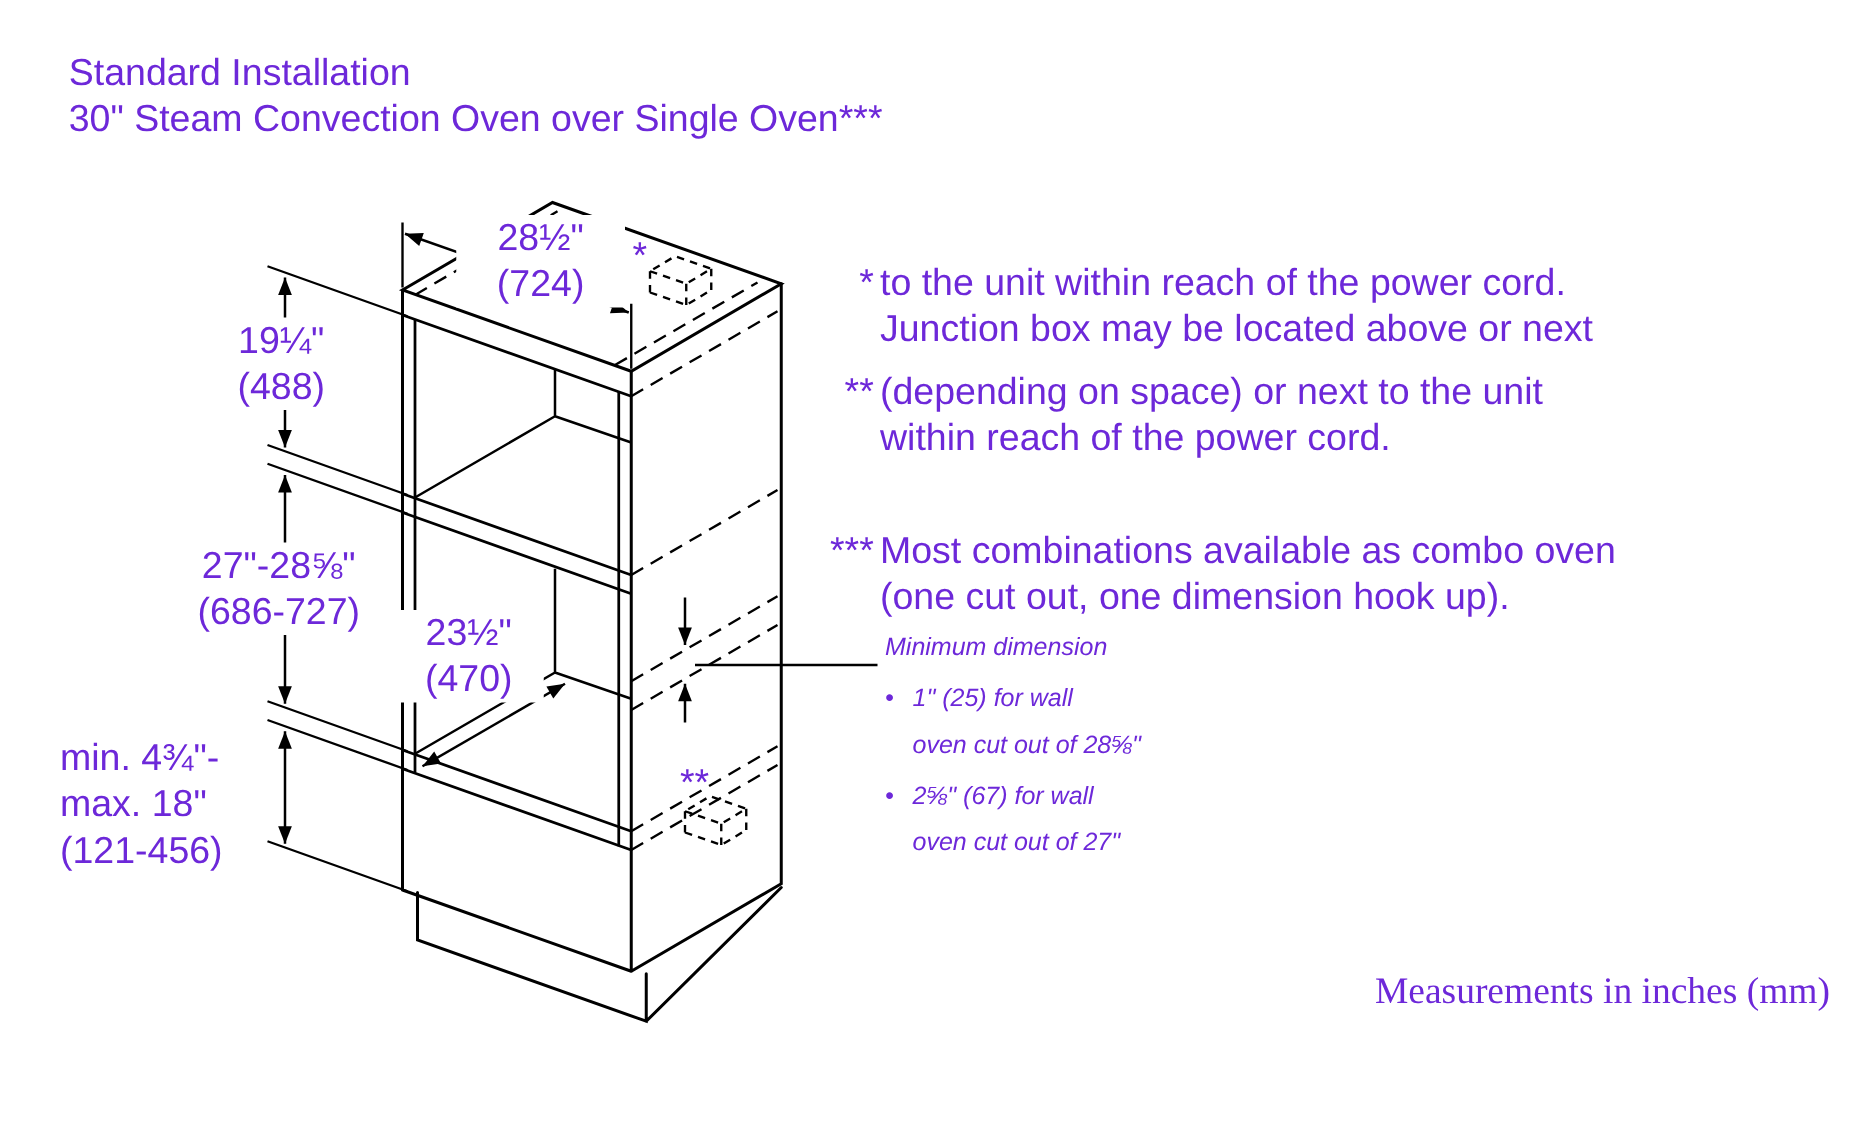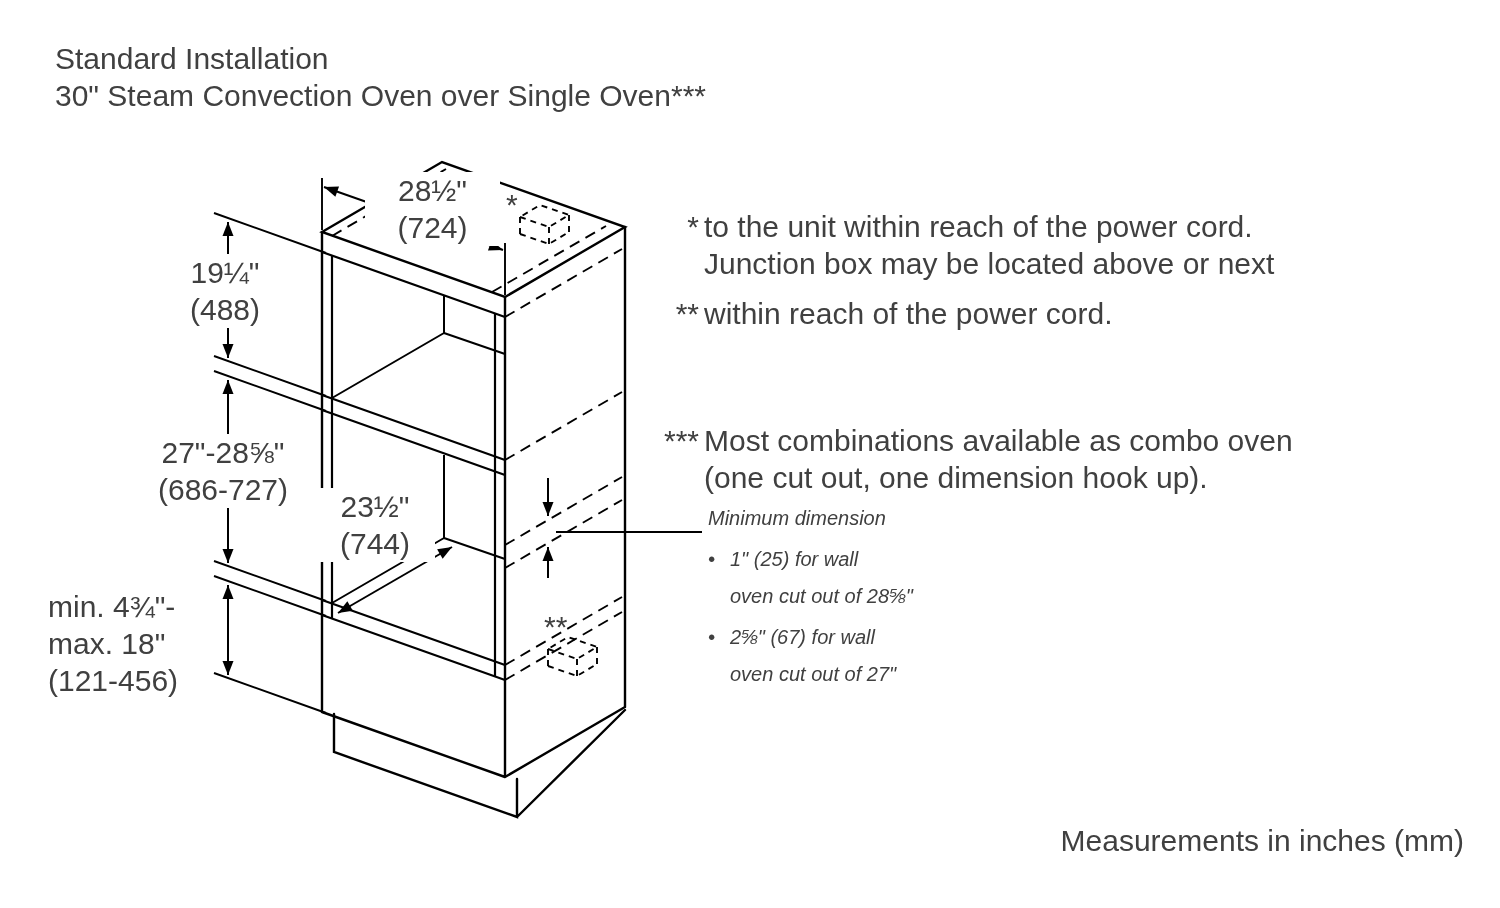--- a/index.html
+++ b/index.html
@@ -1,19 +1,19 @@
 <!DOCTYPE html>
 <html><head>
 <meta charset="utf-8">
 <style>
   * { margin:0; padding:0; box-sizing:border-box; }
   html,body { background:#ffffff; }
   .page {
     position:relative; width:1500px; height:908px; background:#ffffff;
-    font-family:"Liberation Sans","DejaVu Sans",sans-serif; color:#404040;
+    font-family:"Liberation Sans","DejaVu Sans",sans-serif; color:#6d28d9;
     overflow:hidden;
   }
   svg.draw { position:absolute; left:0; top:0; }
   .txt { position:absolute; font-size:30px; line-height:37px; white-space:nowrap; }
   .center { text-align:center; }
   .bg { background:#ffffff; padding:0 2px; }
   .title { position:absolute; left:55px; top:40px; font-size:30px; line-height:37px; white-space:nowrap; }
   .note { position:absolute; display:flex; font-size:30px; line-height:37px; white-space:nowrap; }
   .note .marker { width:44px; text-align:right; padding-right:5px; }
   .mindim { position:absolute; left:708px; top:500px; font-size:20px; line-height:37px; white-space:nowrap;font-style:italic; }
@@ -111,21 +111,21 @@
     <div>(488)</div>
   </div>
 
   <div class="txt center bg" style="left:128px;top:434px;width:190px;">
     <div>27"-28⅝"</div>
     <div>(686-727)</div>
   </div>
 
   <div class="txt center bg" style="left:315px;top:488px;width:120px;">
     <div>23½"</div>
-    <div>(744)</div>
+    <div>(470)</div>
   </div>
 
   <div class="txt" style="left:48px;top:588px;">
     <div>min. 4¾"-</div>
     <div>max. 18"</div>
     <div>(121-456)</div>
   </div>
 
   <div class="txt" style="left:544px;top:608px;">**</div>
 
@@ -133,20 +133,21 @@
     <div class="marker">*</div>
     <div class="lines">
       <div>to the unit within reach of the power cord.</div>
       <div>Junction box may be located above or next</div>
     </div>
   </div>
 
   <div class="note" style="left:660px;top:295px;">
     <div class="marker">**</div>
     <div class="lines">
+      <div>(depending on space) or next to the unit</div>
       <div>within reach of the power cord.</div>
     </div>
   </div>
 
   <div class="note" style="left:660px;top:422px;">
     <div class="marker">***</div>
     <div class="lines">
       <div>Most combinations available as combo oven</div>
       <div>(one cut out, one dimension hook up).</div>
     </div>
@@ -159,15 +160,15 @@
       <div>1" (25) for wall</div>
     </div>
     <div class="indent">oven cut out of 28⅝"</div>
     <div class="bullet-row">
       <div class="bullet">•</div>
       <div>2⅝" (67) for wall</div>
     </div>
     <div class="indent">oven cut out of 27"</div>
   </div>
 
-  <div class="txt" style="right:36px;top:822px;">Measurements in inches (mm)</div>
+  <div class="txt" style="right:36px;top:774px;font-family:Liberation Serif, serif;">Measurements in inches (mm)</div>
 
 </div>
 
 </body></html>

